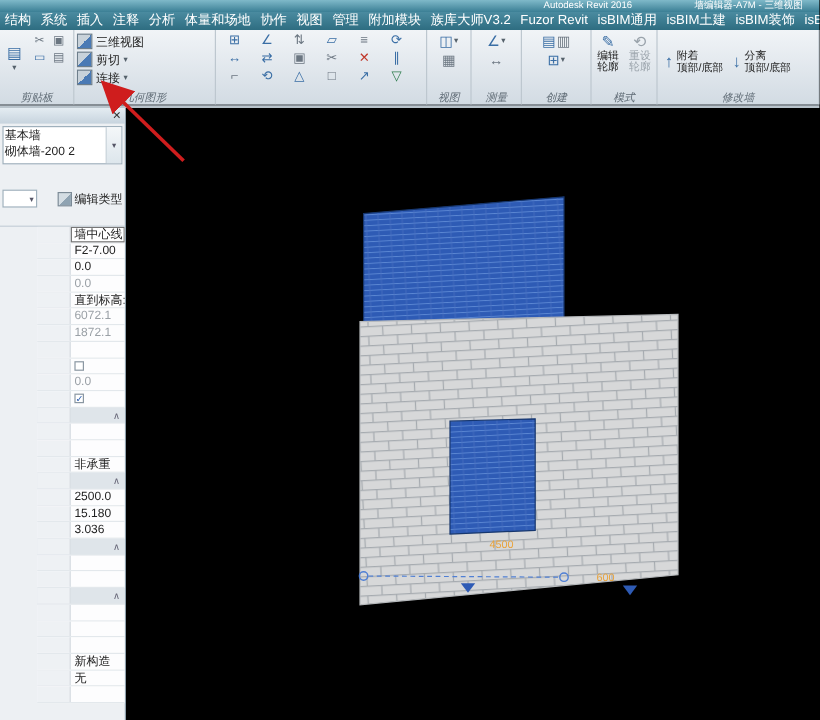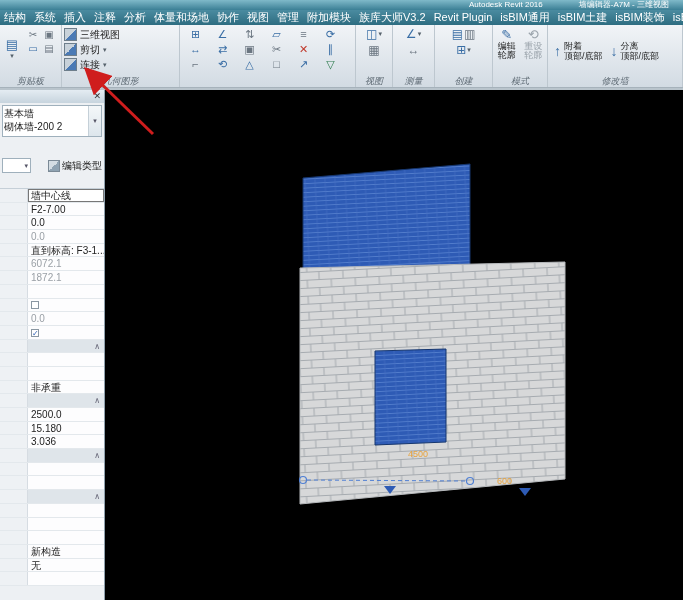--- a/index.html
+++ b/index.html
@@ -2,21 +2,21 @@
 <html><head>
 <meta charset="utf-8">
 <style>
   html,body{margin:0;padding:0;}
   body{width:683px;height:600px;position:relative;overflow:hidden;background:#000;
        font-family:"Liberation Sans","DejaVu Sans",sans-serif;-webkit-font-smoothing:antialiased;}
 
   
   .titlebar{position:absolute;left:0;top:0;width:683px;height:10px;
     background:linear-gradient(#7fb9c9,#3b7f95);color:#fff;font-size:8px;line-height:10px;
-    display:flex;justify-content:flex-end;gap:36px;padding-right:14px;box-sizing:border-box;white-space:nowrap;}
+    display:flex;justify-content:flex-end;gap:52px;padding-right:14px;box-sizing:border-box;white-space:nowrap;}
 
   
   .tabbar{position:absolute;left:0;top:10px;width:683px;height:15px;
     background:linear-gradient(#4a8ba0,#2e6d81);display:flex;overflow:hidden;}
   .tab{color:#fff;font-size:11px;line-height:15px;padding:0 4px;white-space:nowrap;text-align:right;}
 
   
   .ribbon{position:absolute;left:0;top:25px;width:683px;height:63px;box-sizing:border-box;
     background:linear-gradient(#f1f4f7,#d2dbe3);border-bottom:1px solid #a6b2bb;display:flex;}
   .rgroup{position:relative;height:100%;border-right:1px solid #bdc7cf;box-sizing:border-box;flex:none;}
@@ -66,21 +66,21 @@
     font-size:7px;color:#556;background:linear-gradient(#f4f7f9,#dde6ec);}
   .gap1{height:18px;flex:none;}
   .combo-row{display:flex;height:17px;margin:0 2px;gap:17px;align-items:center;flex:none;}
   .mini-combo{flex:1;height:13px;background:#fff;border:1px solid #9fb0bc;display:flex;
     justify-content:flex-end;align-items:center;padding-right:2px;font-size:7px;color:#556;}
   .edit-type-btn{display:flex;align-items:center;gap:2px;font-size:10px;white-space:nowrap;}
   .et-icon{width:10px;height:10px;border:1px solid #7b8a96;
     background:linear-gradient(135deg,#d4dde3 50%,#8fa3b2 50%);flex:none;}
   .gap2{height:14px;flex:none;}
   .prop-grid{flex:1;overflow:hidden;border-top:1px solid #c5cfd7;}
-  .prow{display:flex;height:13.7px;box-sizing:border-box;border-bottom:1px solid #e3e8ec;background:#fdfdfe;position:relative;}
+  .prow{display:flex;height:13.7px;box-sizing:border-box;border-bottom:1px solid #e3e8ec;background:#fdfdfe;position:relative;margin-left:31px;}
   .plabel{width:27px;flex:none;background:#eef1f4;border-right:1px solid #d6dce2;}
   .pvalue{flex:1;padding:0 3px;line-height:13px;white-space:nowrap;overflow:hidden;}
   .prow.gray .pvalue{color:#9aa0a6;}
   .prow.sel .pvalue{outline:1px solid #777;outline-offset:-1px;background:#fff;}
   .prow.hdr{background:#dfe5ea;}
   .prow.hdr::after{content:"∧";position:absolute;right:4px;top:2px;font-size:8px;color:#667;}
   .prow.chk .pvalue::before{content:"";display:inline-block;width:8px;height:8px;box-sizing:border-box;
     border:1px solid #8a97a2;background:#fff;margin-top:2px;font-size:8px;line-height:7px;text-align:center;}
   .prow.chk.on .pvalue::before{content:"✓";color:#2d5fb2;}
 
@@ -105,21 +105,21 @@
     <div class="tab">系统</div>
     <div class="tab">插入</div>
     <div class="tab">注释</div>
     <div class="tab">分析</div>
     <div class="tab">体量和场地</div>
     <div class="tab">协作</div>
     <div class="tab">视图</div>
     <div class="tab">管理</div>
     <div class="tab">附加模块</div>
     <div class="tab">族库大师V3.2</div>
-    <div class="tab">Revit Plugin</div>
+    <div class="tab">Fuzor Revit</div>
     <div class="tab">isBIM通用</div>
     <div class="tab">isBIM土建</div>
     <div class="tab">isBIM装饰</div>
     <div class="tab">isBIM模</div>
   </div>
 
 <div class="ribbon">
 
   <div class="rgroup" style="width:62px;">
     <div class="gbody clip-body">

